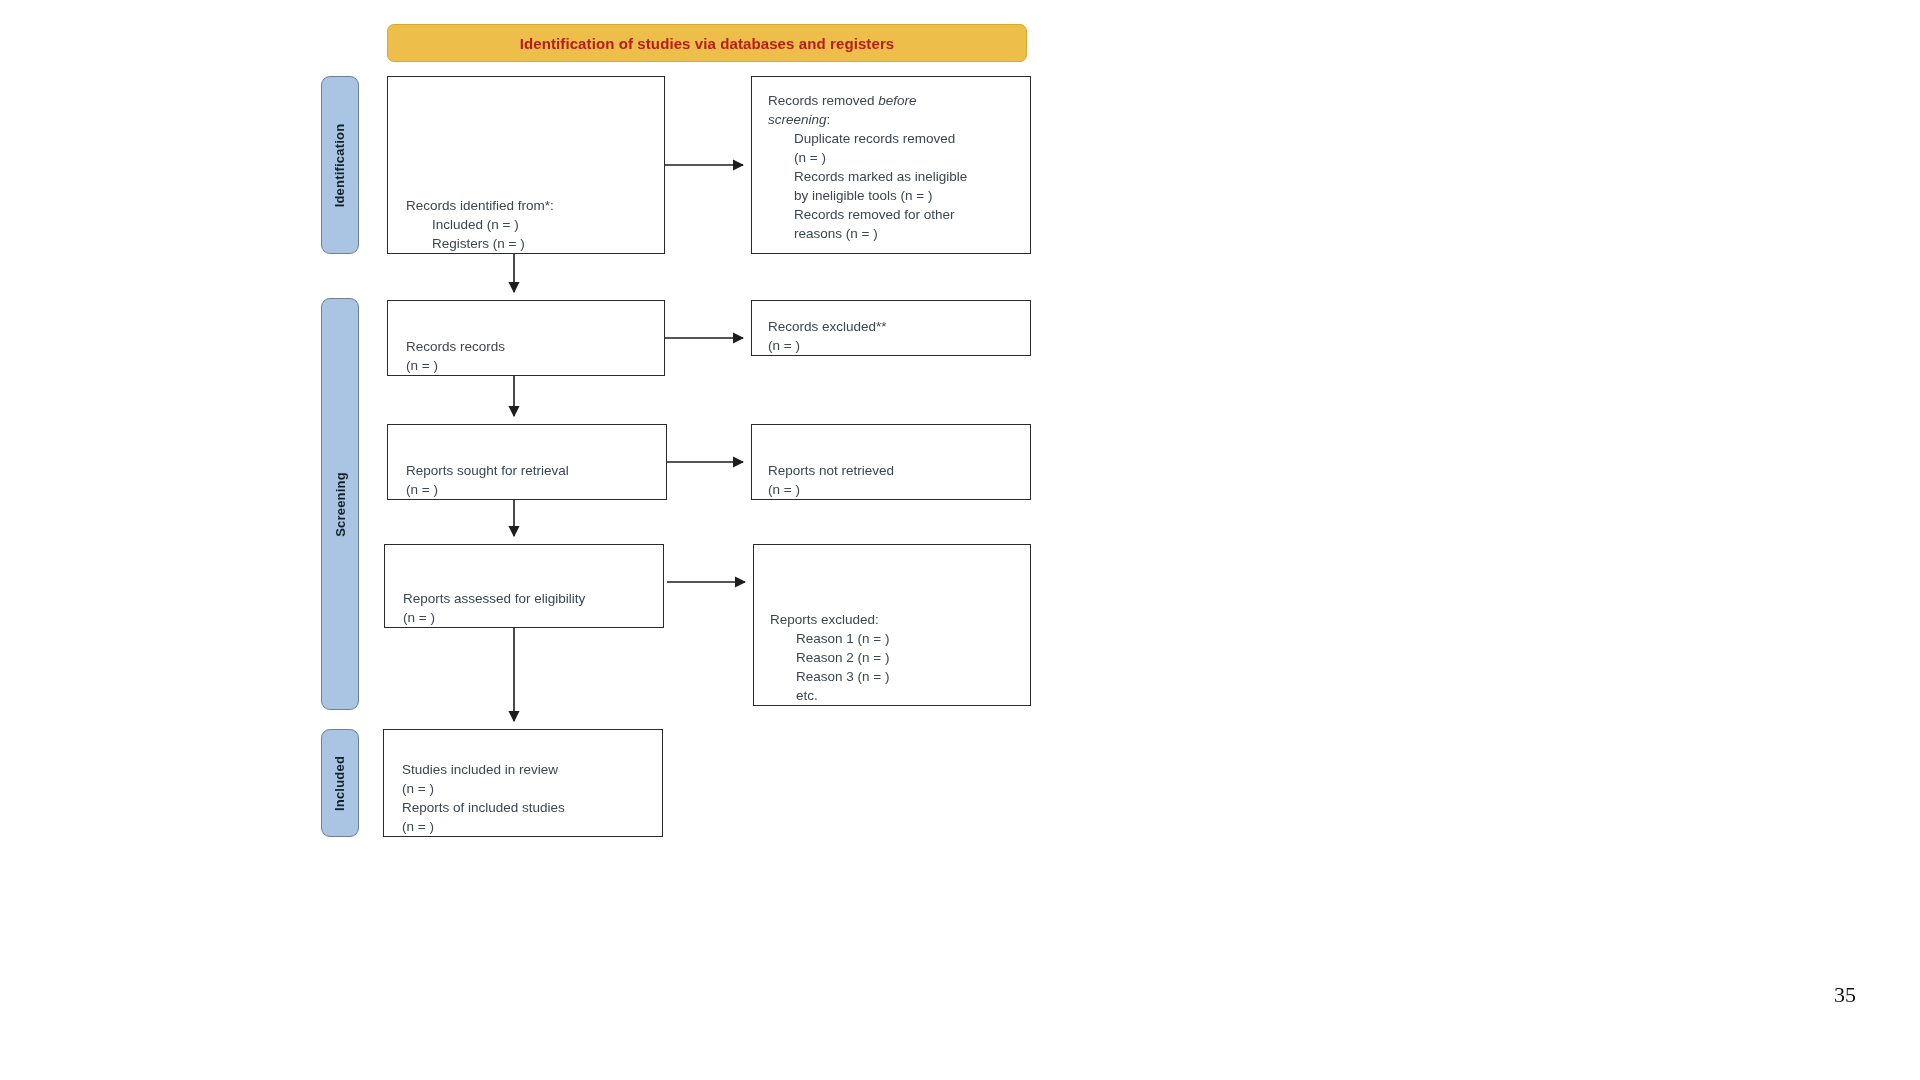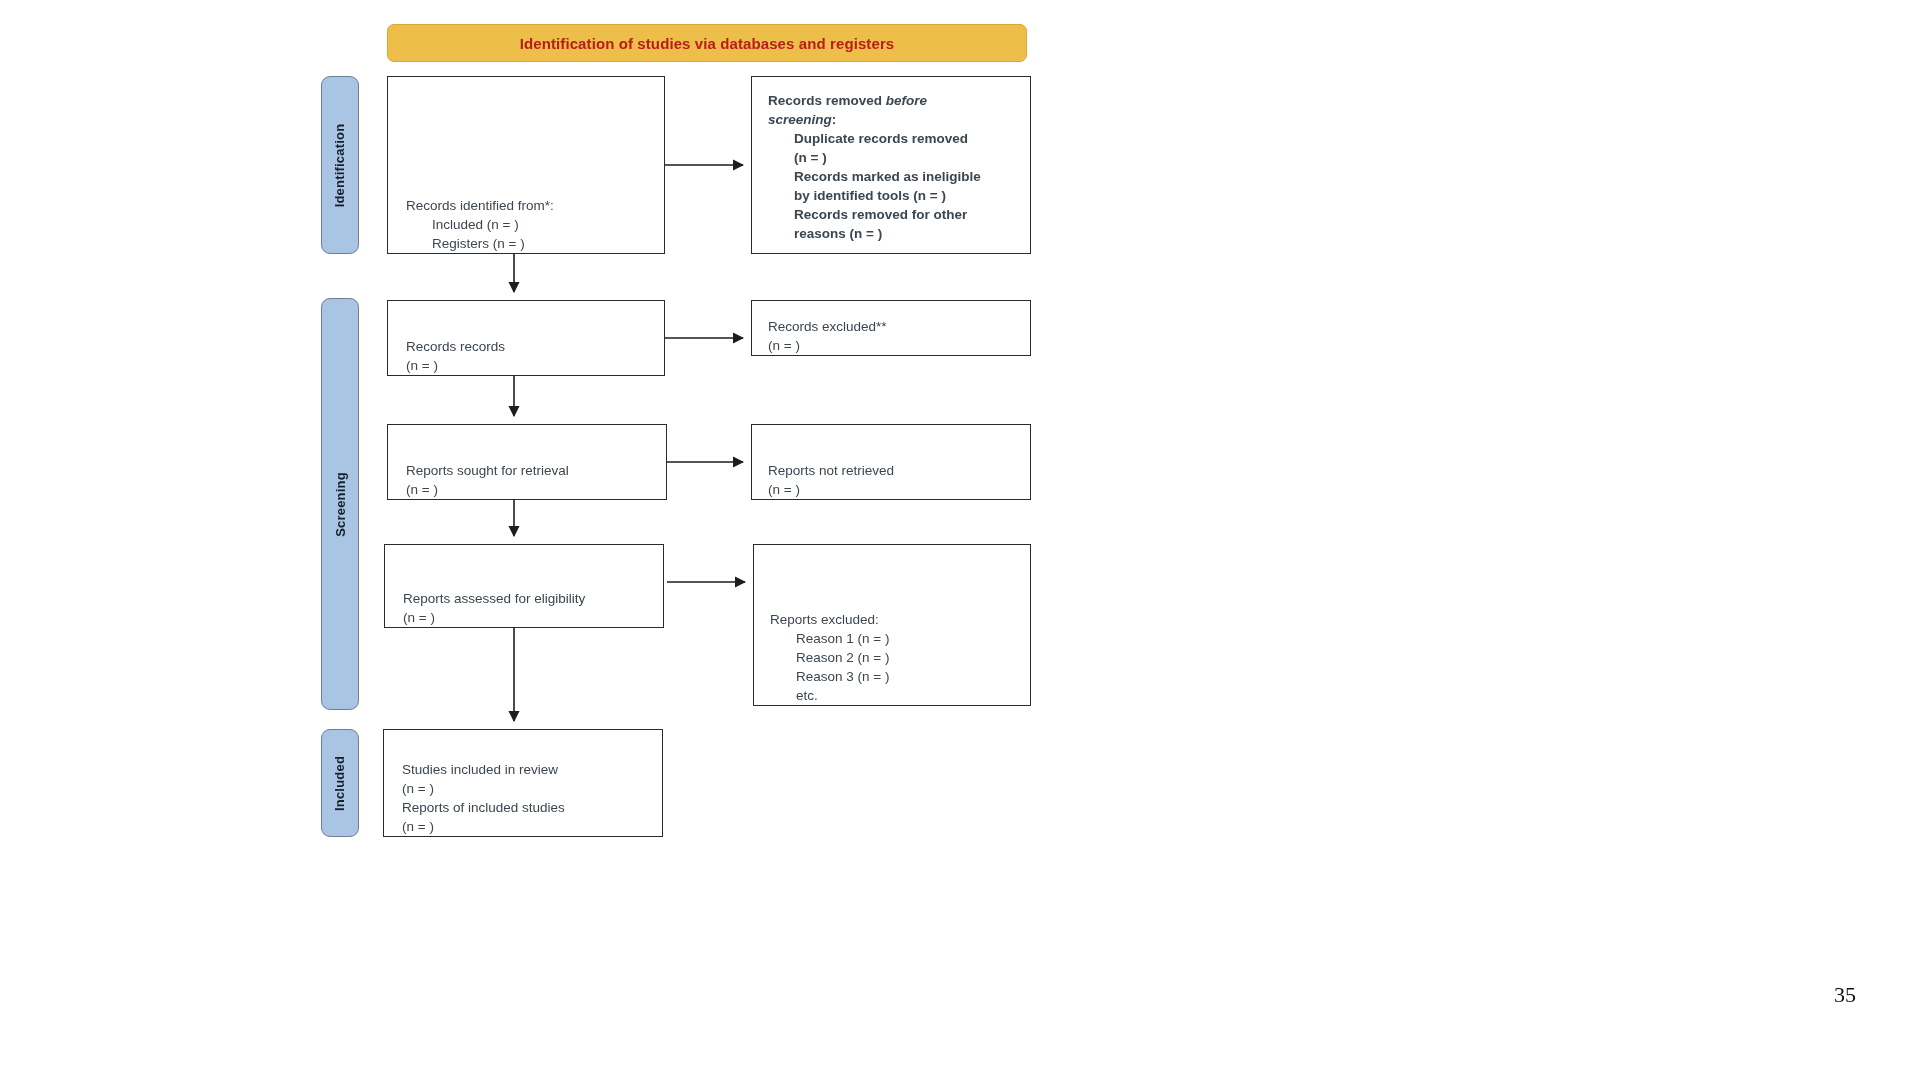--- a/index.html
+++ b/index.html
@@ -89,21 +89,21 @@
   .b-assessed    { left: 384px; top: 544px; width: 280px; height: 84px; }
   .b-included    { left: 383px; top: 729px; width: 280px; height: 108px; }
 
   .b-identified .box-inner,
   .b-screened .box-inner,
   .b-sought .box-inner,
   .b-assessed .box-inner,
   .b-included .box-inner { padding-left: 18px; }
 
   
-  .b-removed     { left: 751px; top: 76px;  width: 280px; height: 178px; justify-content: flex-start; font-weight: bold; }
+  .b-removed     { left: 751px; top: 76px;  width: 280px; height: 178px; justify-content: flex-start; }
   .b-removed .box-inner { padding-top: 14px; }
   .b-excluded1   { left: 751px; top: 300px; width: 280px; height: 56px; }
   .b-notretr     { left: 751px; top: 424px; width: 280px; height: 76px; }
   .b-excluded2   { left: 753px; top: 544px; width: 278px; height: 162px; }
 
   .b-removed .box-inner,
   .b-excluded1 .box-inner,
   .b-notretr .box-inner,
   .b-excluded2 .box-inner { padding-left: 16px; }
 
@@ -208,21 +208,21 @@
     </div>
   </div>
 
   <div class="box b-removed">
     <div class="box-inner">
       <p><span>Records removed</span> <span class="ital">before</span></p>
       <p><span class="ital">screening</span><span>:</span></p>
       <p class="indent">Duplicate records removed</p>
       <p class="indent">(n = )</p>
       <p class="indent">Records marked as ineligible</p>
-      <p class="indent">by identified tools (n = )</p>
+      <p class="indent">by ineligible tools (n = )</p>
       <p class="indent">Records removed for other</p>
       <p class="indent">reasons (n = )</p>
     </div>
   </div>
 
   <div class="box b-excluded1">
     <div class="box-inner">
       <p>Records excluded**</p>
       <p>(n = )</p>
     </div>

